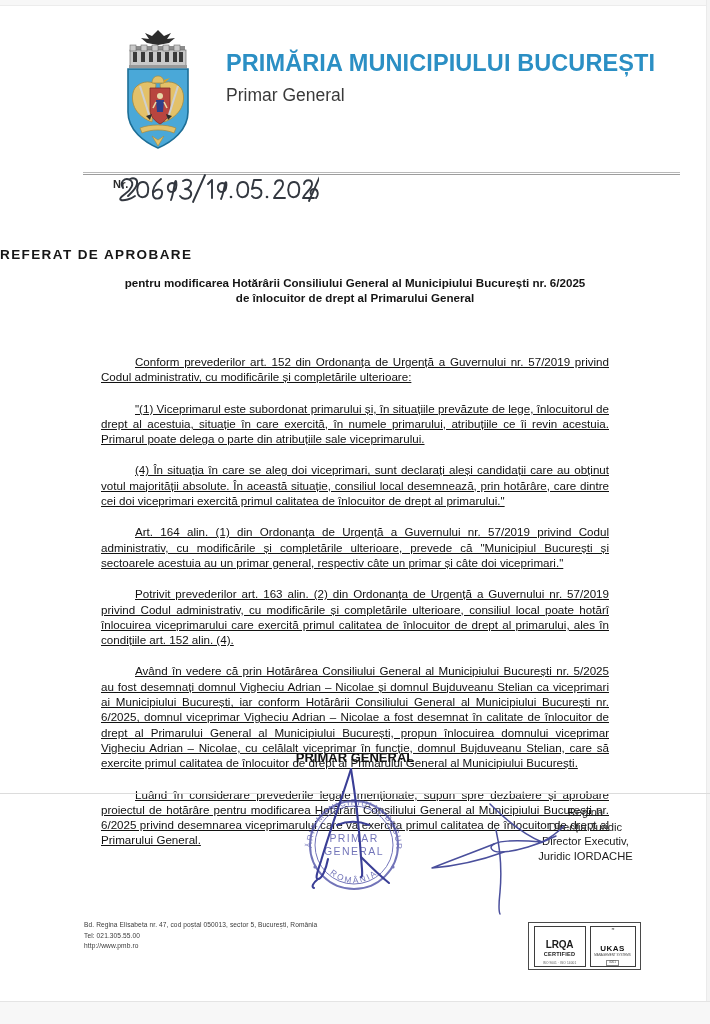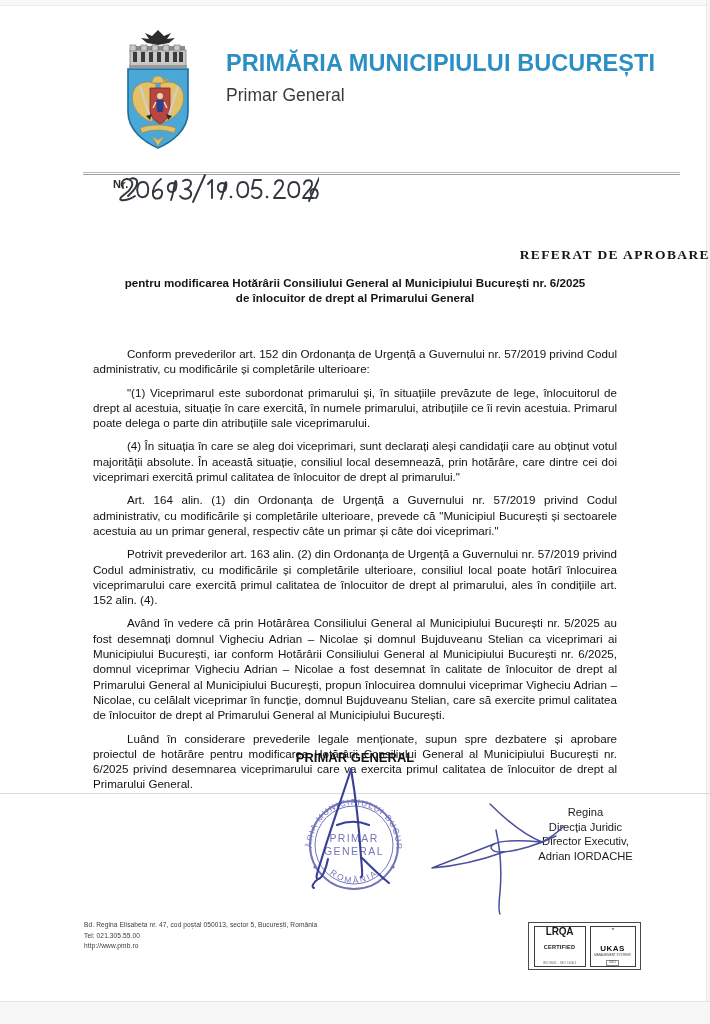--- a/index.html
+++ b/index.html
@@ -99,26 +99,25 @@
     height: 40px;
     color: #2e3440;
   }
 
   
   .doc-title {
     position: absolute;
     top: 247px;
     left: 0;
     width: 710px;
-    text-align: right;
+    text-align: left;
     font-size: 13.5px;
     font-weight: bold;
     letter-spacing: 1.4px;
     color: #161616;
-    font-family: Liberation Serif, serif;
   }
   .subtitle {
     position: absolute;
     top: 275px;
     left: 88px;
     width: 534px;
     text-align: center;
     font-size: 11.6px;
     font-weight: bold;
     color: #151515;
@@ -129,22 +128,23 @@
     position: absolute;
     top: 338px;
     left: 85px;
     width: 540px;
     font-size: 11.6px;
     color: #121212;
     line-height: 15.3px;
     text-align: justify;
   }
   .body-block p {
-    margin: 8px;
+    margin: 16px;
     text-indent: 34px;
+    text-decoration: underline;
   }
 
   
   .sig-divider {
     position: absolute;
     top: 793px;
     left: 0;
     width: 710px;
     height: 1px;
     background: #dcdcdc;
@@ -226,21 +226,21 @@
     padding: 2px;
     box-sizing: border-box;
   }
   .lrqa {
     width: 52px;
     height: 41px;
     border: 1px solid #3d3d3d;
     display: flex;
     flex-direction: column;
     align-items: center;
-    justify-content: space-between;
+    justify-content: flex-end;
     box-sizing: border-box;
   }
   .lrqa-name {
     font-size: 10px;
     font-weight: bold;
     color: #1a1a1a;
     letter-spacing: -0.2px;
     line-height: 1;
   }
   .lrqa-cert {
@@ -449,21 +449,21 @@
       <path d="M52 60 C62 56 74 56 84 60"></path>
       <path d="M76 92 C84 100 94 110 104 118"></path>
       <path d="M33 114 C28 118 26 122 29 123"></path>
     </g>
   </svg>
 
   <div class="avizat">
     <div>Regina</div>
     <div>Direcția Juridic</div>
     <div>Director Executiv,</div>
-    <div>Adrian IORDACHE</div>
+    <div>Juridic IORDACHE</div>
   </div>
 
   <svg class="avizat-sig" viewBox="0 0 270 115">
     <g fill="none" stroke="#4a4f9c" stroke-width="1.5" stroke-linecap="round" stroke-linejoin="round">
       <path d="M60 4 C74 18 92 34 112 42 C90 40 72 40 64 44 C58 47 62 52 70 52 C86 52 110 44 126 36"></path>
       <path d="M66 30 C70 48 72 70 70 92 C69 102 68 110 70 114"></path>
       <path d="M64 44 C44 52 22 60 2 68 C26 66 52 60 74 52"></path>
       <path d="M112 42 C120 38 128 32 134 26"></path>
     </g>
   </svg>

